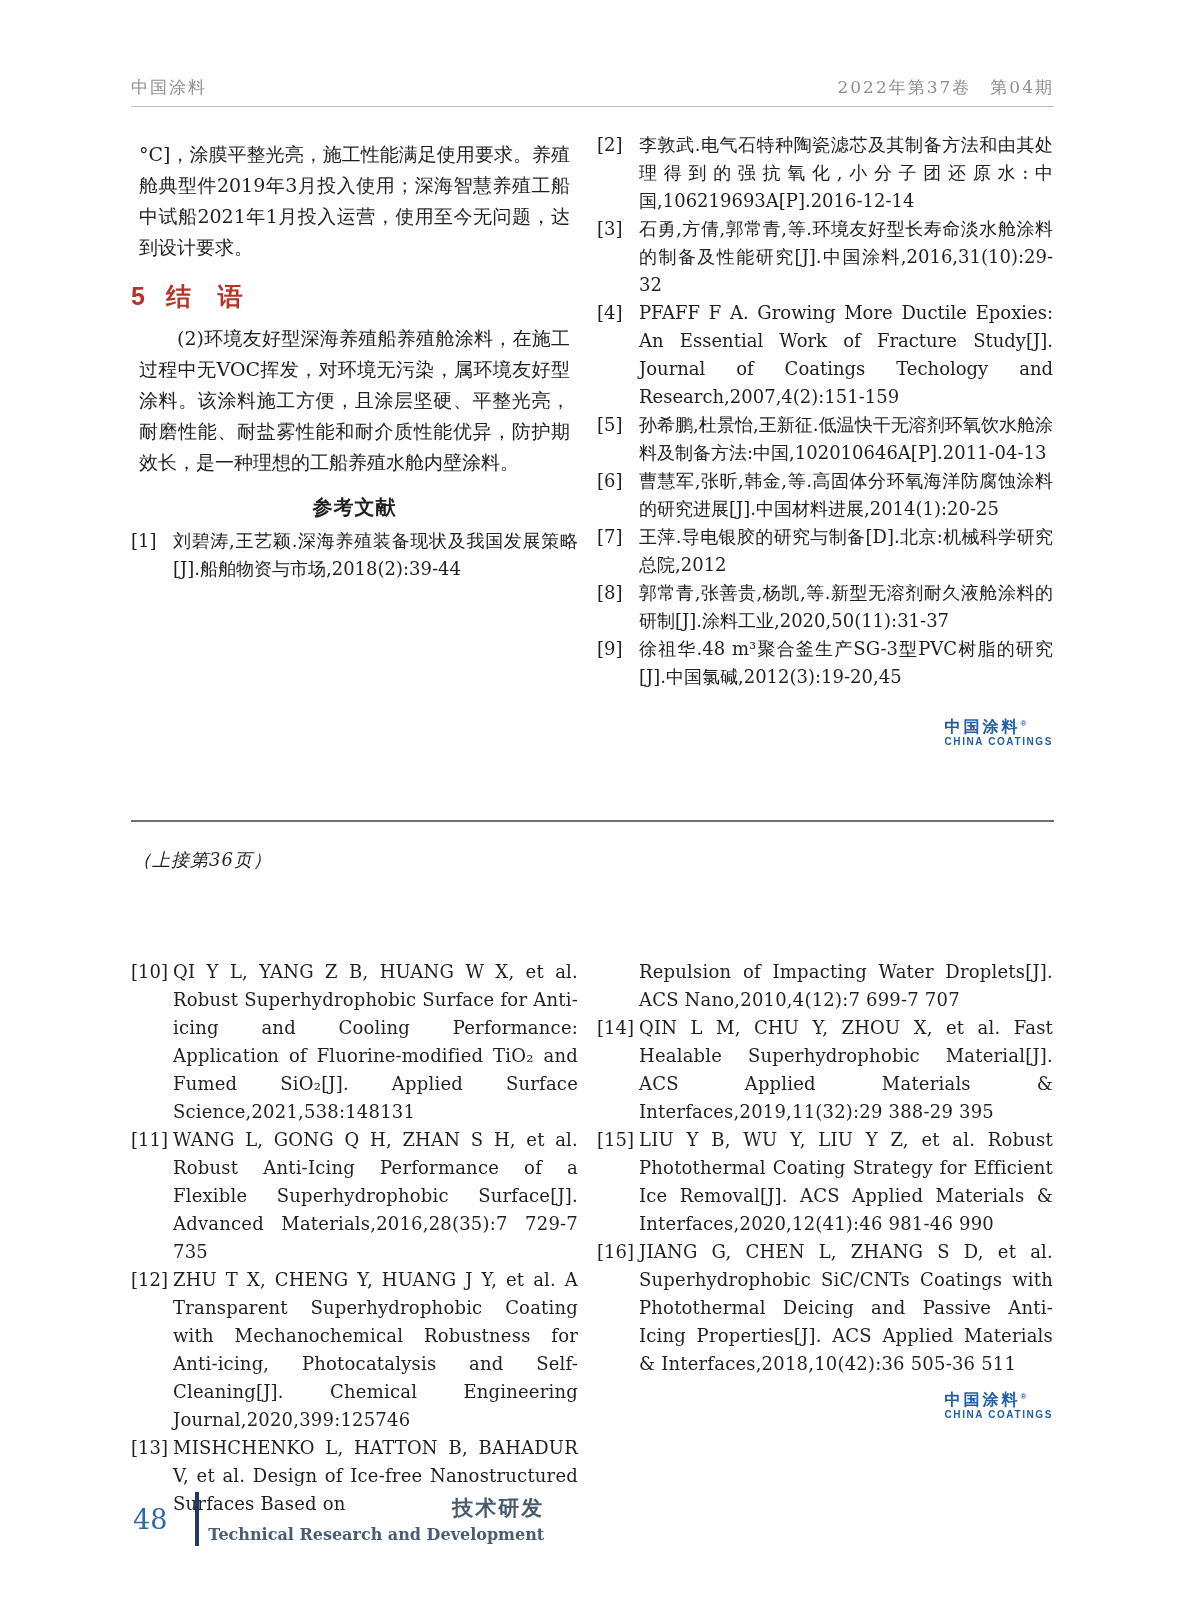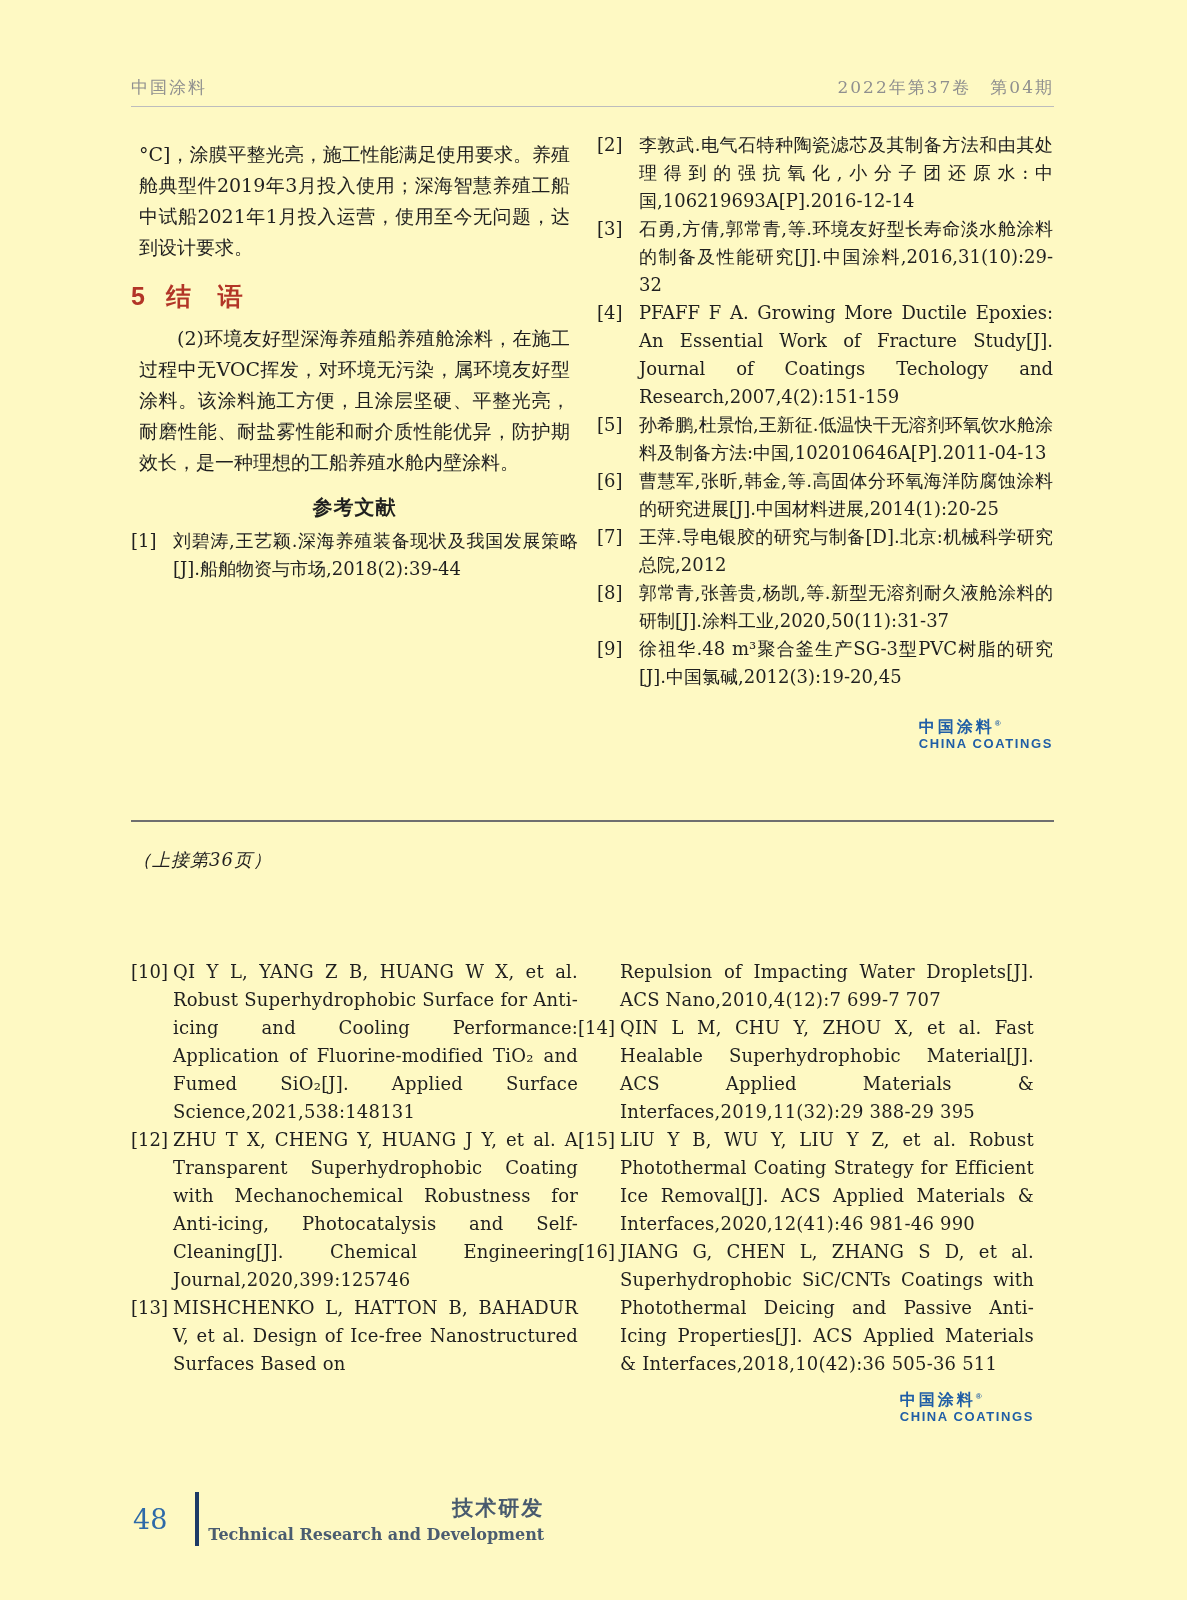--- a/index.html
+++ b/index.html
@@ -1,20 +1,20 @@
 <!DOCTYPE html>
 <html><head>
 <meta charset="utf-8">
 <style>
   html,body { margin:0; padding:0; background:#e9e9e9; }
   .page {
     position:relative;
     width:1187px; height:1600px;
     margin:0 auto;
-    background:#fef9c3;
+    background:#ffffff;
     font-family:"DejaVu Serif","Liberation Serif",serif;
     color:#1f1f1f;
     overflow:hidden;
   }
 
   
   .header {
     position:absolute; top:76px; left:131px; right:133px;
     display:flex; justify-content:space-between; align-items:baseline;
     color:#8f8f8f; font-size:17px; letter-spacing:2px;
@@ -62,38 +62,38 @@
   .logo-row { display:flex; justify-content:flex-end; margin-top:24px; }
   .logo { }
   .logo-cn {
     font-family:"Liberation Sans","DejaVu Sans",sans-serif;
     font-weight:bold; color:#205ea6; font-size:16px; letter-spacing:3px;
     line-height:17px; white-space:nowrap;
   }
   .logo-reg { font-size:8px; vertical-align:super; letter-spacing:0; }
   .logo-en {
     font-family:"Liberation Sans","DejaVu Sans",sans-serif;
-    font-weight:bold; color:#205ea6; font-size:13px; letter-spacing:1.6px;
+    font-weight:bold; color:#205ea6; font-size:10px; letter-spacing:1.6px;
     margin-top:1px; white-space:nowrap;
   }
 
   
   .divider {
     position:absolute; top:820px; left:131px; right:133px;
     border-top:2px solid #6f6f6f;
   }
   .cont-note {
     position:absolute; top:848px; left:133px;
     font-size:18px; font-style:italic; letter-spacing:1px;
   }
 
   
   .bottom {
     position:absolute; top:958px; left:131px; width:922px;
-    display:flex; 
+    display:flex; gap:19px;
   }
   .bottom .ref-text { letter-spacing:0.2px; }
   .logo-row-bottom { display:flex; justify-content:flex-end; margin-top:10px; }
 
   
   .footer {
     position:absolute; top:1492px; left:133px;
     display:flex; align-items:stretch;
   }
   .footer-num {
@@ -185,20 +185,24 @@
   <div class="divider"></div>
 
   <div class="cont-note">（上接第36页）</div>
 
   <section class="bottom">
 
     <div class="col-left">
       <div class="ref">
         <span class="ref-id">[10]</span>
         <span class="ref-text">QI Y L, YANG Z B, HUANG W X, et al. Robust Superhydrophobic Surface for Anti-icing and Cooling Performance: Application of Fluorine-modified TiO₂ and Fumed SiO₂[J]. Applied Surface Science,2021,538:148131</span>
+      </div>
+      <div class="ref">
+        <span class="ref-id">[11]</span>
+        <span class="ref-text">WANG L, GONG Q H, ZHAN S H, et al. Robust Anti-Icing Performance of a Flexible Superhydrophobic Surface[J]. Advanced Materials,2016,28(35):7 729-7 735</span>
       </div>
       <div class="ref">
         <span class="ref-id">[12]</span>
         <span class="ref-text">ZHU T X, CHENG Y, HUANG J Y, et al. A Transparent Superhydrophobic Coating with Mechanochemical Robustness for Anti-icing, Photocatalysis and Self-Cleaning[J]. Chemical Engineering Journal,2020,399:125746</span>
       </div>
       <div class="ref">
         <span class="ref-id">[13]</span>
         <span class="ref-text">MISHCHENKO L, HATTON B, BAHADUR V, et al. Design of Ice-free Nanostructured Surfaces Based on</span>
       </div>
     </div>

